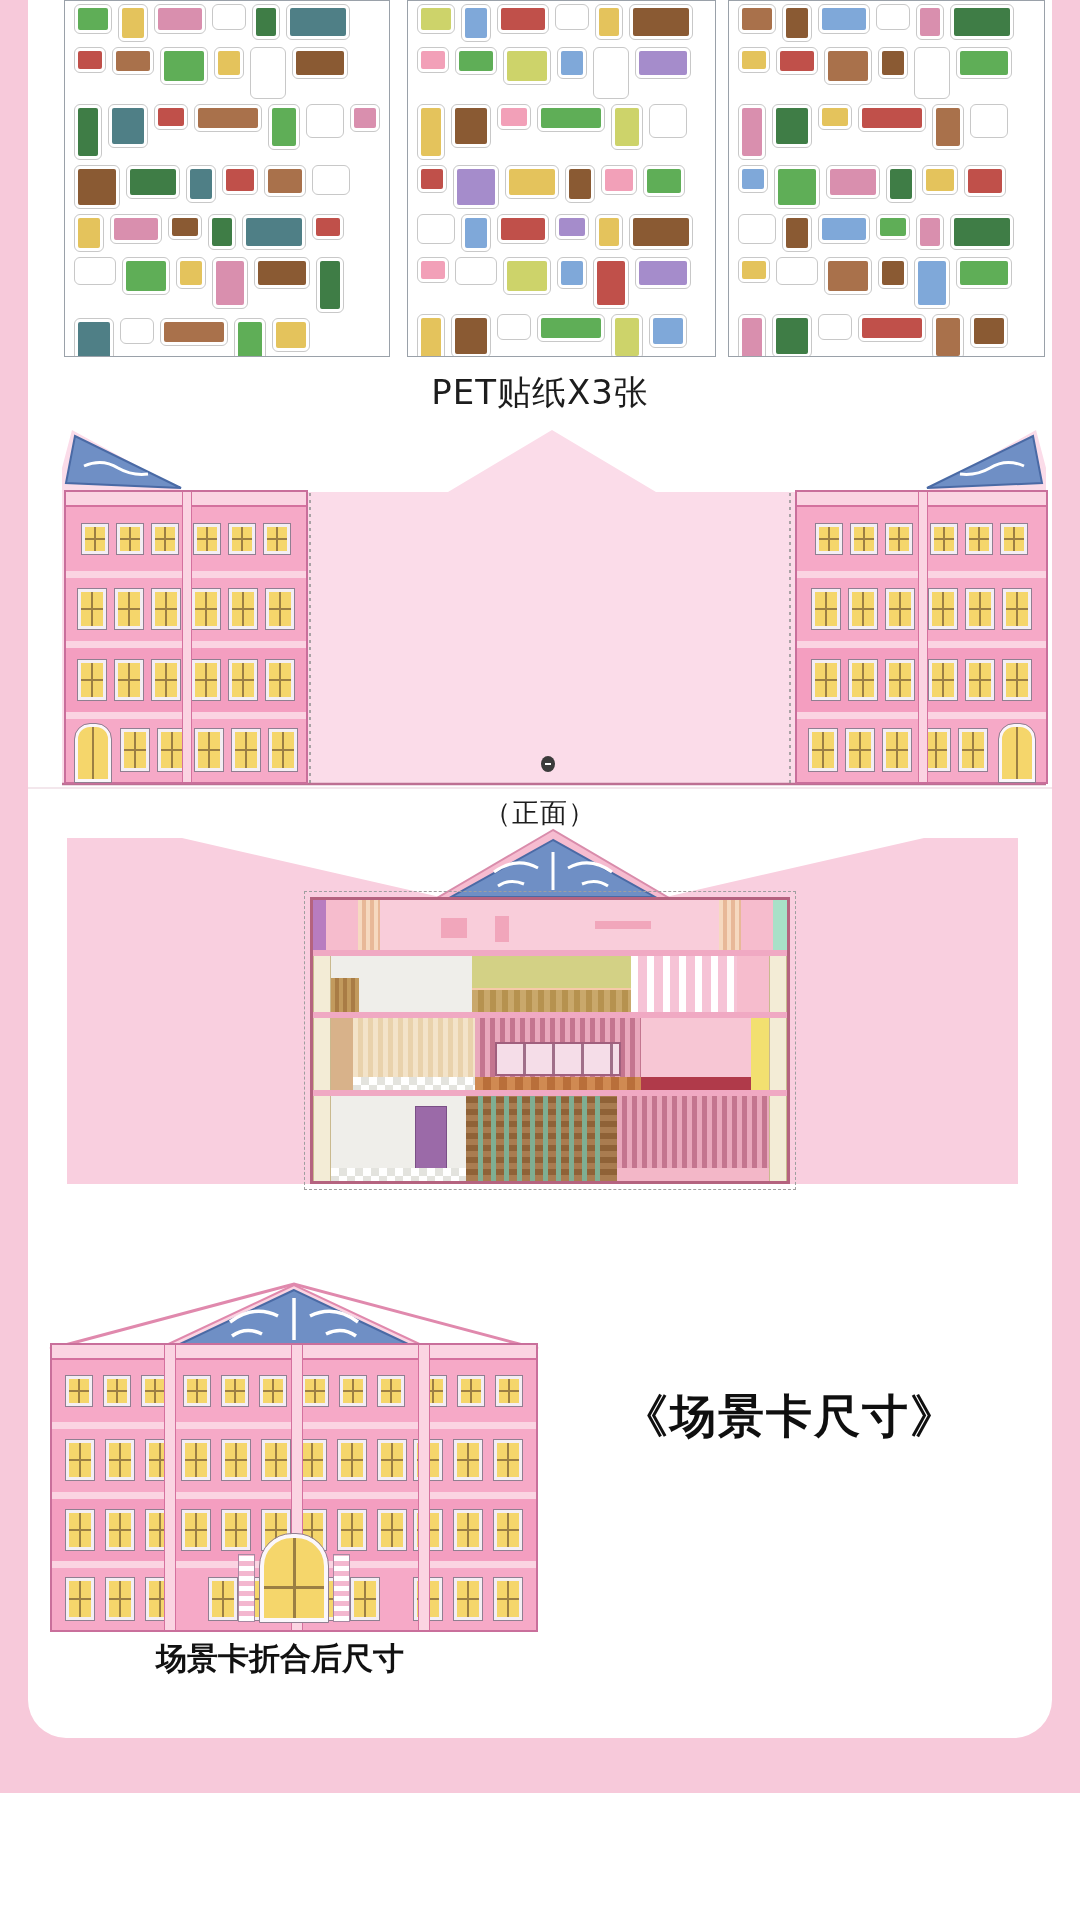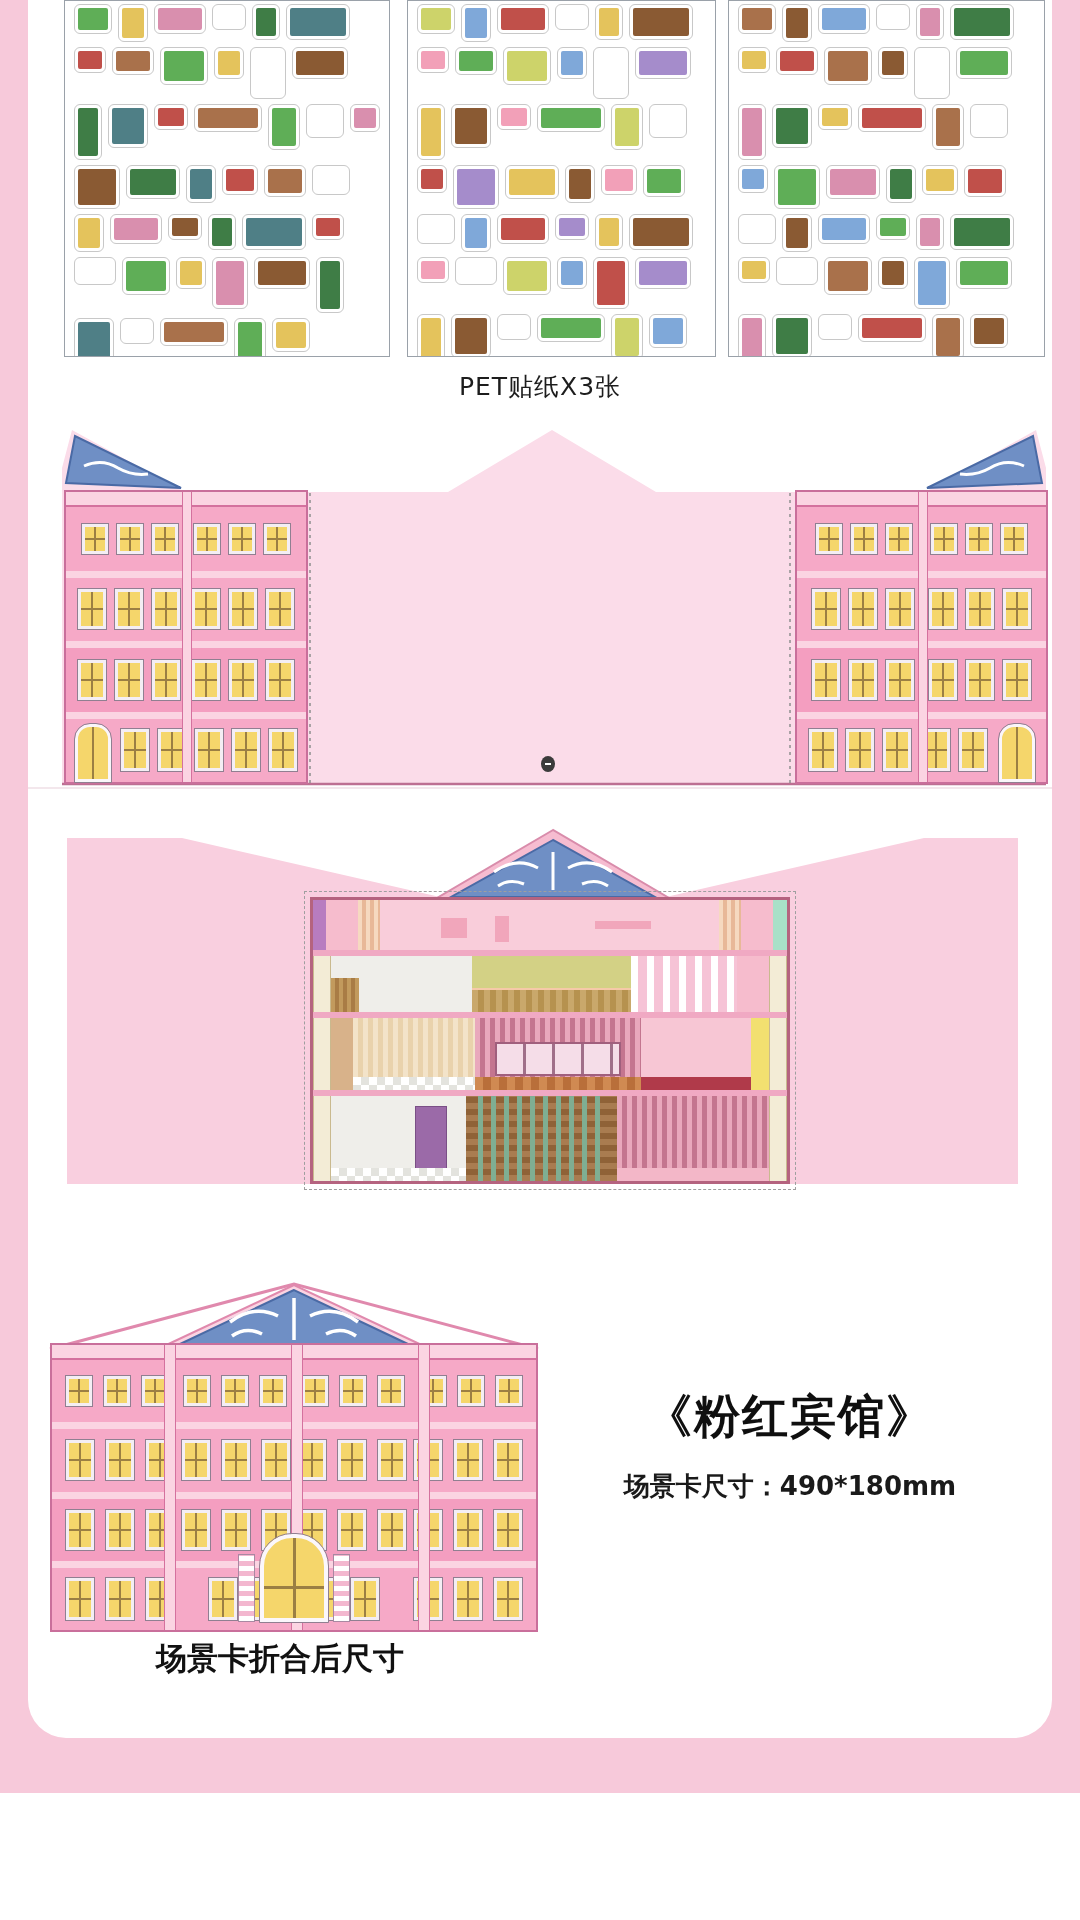--- a/index.html
+++ b/index.html
@@ -14,21 +14,21 @@
   .sheet{position:absolute;top:0;height:357px;background:#ffffff;border:1px solid #9aa1a9;
          box-sizing:border-box;display:flex;flex-wrap:wrap;gap:7px 8px;padding:4px 10px 10px 10px;
          align-content:flex-start;overflow:hidden;}
   .sheet-1{left:64px;width:326px;}
   .sheet-2{left:407px;width:309px;}
   .sheet-3{left:728px;width:317px;}
   .stk{border:3px solid #ffffff;outline:1px solid #c8c8c8;border-radius:5px;}
 
   
   .lbl{position:absolute;left:28px;width:1024px;text-align:center;color:#1d1d1d;letter-spacing:1px;}
-  .lbl-pet{top:370px;font-size:25px;font-weight:500;}
+  .lbl-pet{top:370px;font-size:34px;font-weight:500;}
   .lbl-front{top:795px;font-size:27px;}
   .lbl-back{top:1194px;font-size:27px;}
   .lbl-scene{top:1230px;font-size:29px;font-weight:500;}
   .lbl-folded{position:absolute;left:90px;width:380px;top:1638px;text-align:center;
               font-size:31px;font-weight:600;color:#111;}
   .title{position:absolute;left:555px;width:470px;top:1386px;text-align:center;
          font-size:46px;font-weight:bold;color:#0f0f0f;letter-spacing:2px;}
   .specs{position:absolute;left:545px;width:490px;top:1464px;text-align:center;color:#1a1a1a;}
   .specs div{height:44px;line-height:44px;font-size:26px;font-weight:600;}
 
@@ -380,20 +380,21 @@
         </div>
         <div class="wgroup">
           <span class="win"></span>
           <span class="win"></span>
         </div>
       <div class="door"></div>
     </div>
     <div class="seamv"></div>
   </div>
 
+  <div class="lbl lbl-front">（正面）</div>
 
   <div class="cutaway">
     <div class="cw-row row-attic">
       <div class="cell c-purple"></div>
       <div class="cell c-pinkpanel"></div>
       <div class="cell t-perspective"></div>
       <div class="cell c-attic">
         <div class="attic-mark" style="left:18%;top:36%;width:26px;height:20px;"></div>
         <div class="attic-mark" style="left:34%;top:32%;width:14px;height:26px;"></div>
         <div class="attic-mark" style="right:20%;top:42%;width:56px;height:8px;"></div>
@@ -538,18 +539,17 @@
     <div class="pilaster" style="left:366px;"></div>
     <div class="big-door">
       <div class="bd-pilaster"></div>
       <div class="bd-arch"></div>
       <div class="bd-pilaster"></div>
     </div>
   </div>
 
   <div class="lbl-folded">场景卡折合后尺寸</div>
 
-  <div class="title">《粉红宾馆》</div>
+  <div class="title">《场景卡尺寸》</div>
   <div class="specs">
-    <div>场景卡尺寸：490*180mm</div>
   </div>
 
 </div>
 
 </body></html>

